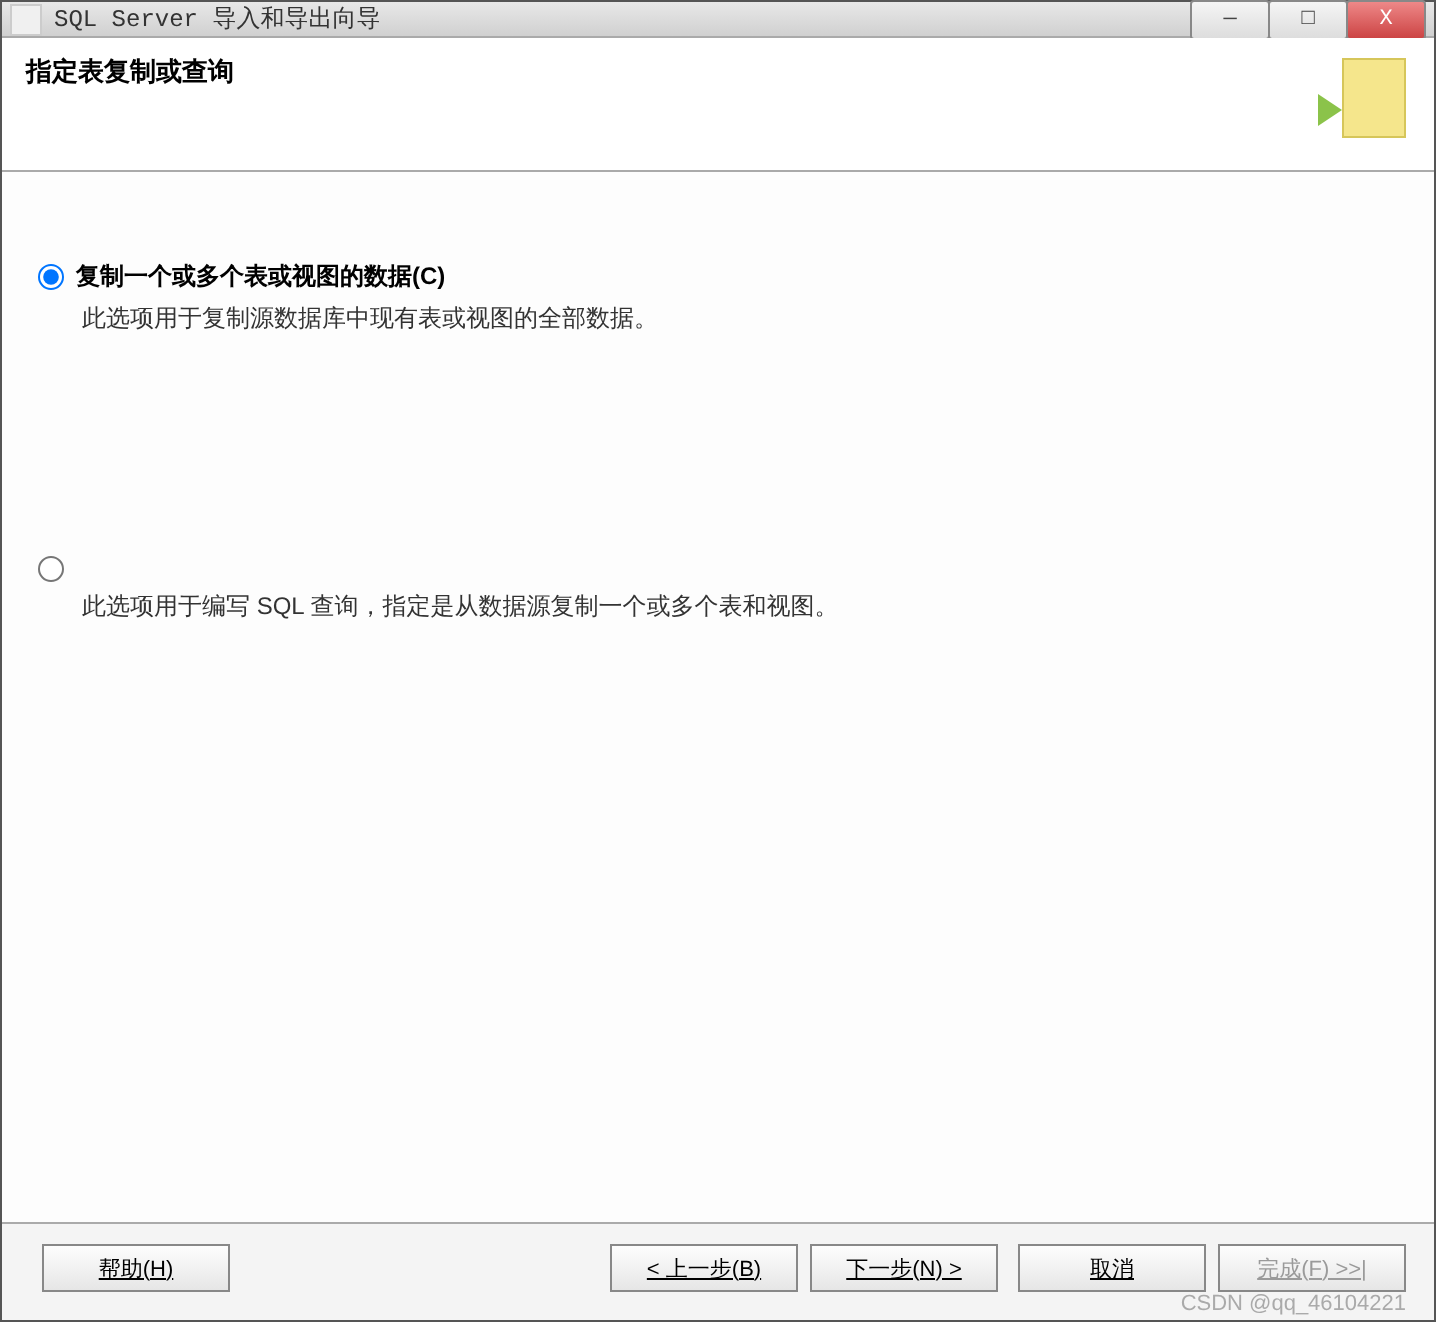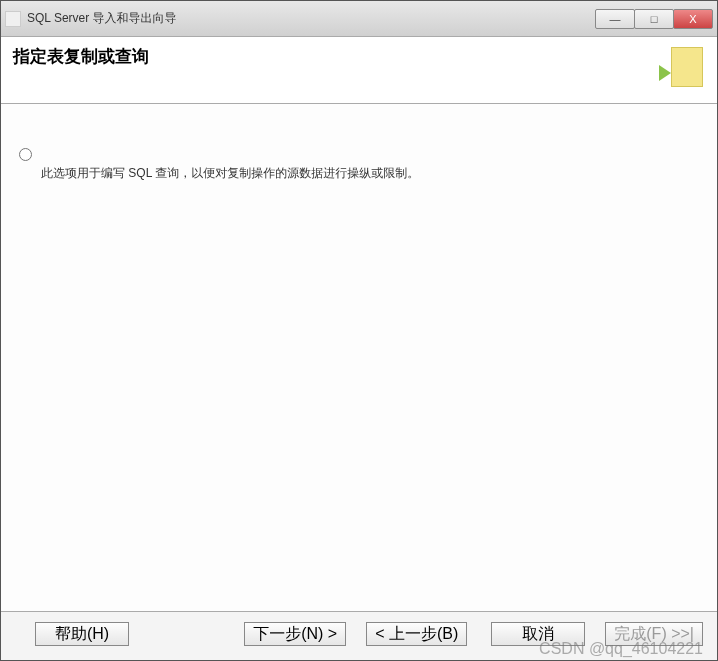--- a/index.html
+++ b/index.html
@@ -13,26 +13,27 @@
     }
     .window {
       width: 718px;
       height: 661px;
       background: #fff;
       border: 1px solid #555;
       display: flex;
       flex-direction: column;
     }
     .titlebar {
-      height: 36px;
+      height: 18px;
       background: linear-gradient(#e8e8e8, #d0d0d0);
       border-bottom: 1px solid #aaa;
       display: flex;
       align-items: center;
       padding: 0 4px;
+      font-family: Liberation Mono, monospace;
     }
     .titlebar .app-icon {
       width: 16px; height: 16px;
       background: #f0f0f0;
       border: 1px solid #ccc;
       margin-right: 6px;
       display: inline-block;
     }
     .titlebar .title {
       flex: 1;
@@ -62,21 +63,21 @@
     .header {
       background: #fff;
       border-bottom: 1px solid #aaa;
       padding: 8px 14px 10px 12px;
       display: flex;
       align-items: flex-start;
     }
     .header-text { flex: 1; }
     .header-title {
       font-weight: bold;
-      font-size: 17px;
+      font-size: 13px;
       margin-bottom: 2px;
     }
     .header-sub {
       margin-left: 22px;
       color: #333;
     }
     .header-icon {
       width: 48px; height: 48px;
       position: relative;
       margin-left: 8px;
@@ -134,36 +135,37 @@
       align-items: center;
       background: #f4f4f4;
       position: relative;
     }
     .footer .spacer { flex: 1; }
     button.wiz {
       min-width: 94px;
       height: 24px;
       background: linear-gradient(#fdfdfd,#e6e6e6);
       border: 1px solid #888;
-      font-size: 16px;
+      font-size: 11px;
       font-family: inherit;
       padding: 0 8px;
-      margin-left: 20px;
+      margin-left: 6px;
       cursor: pointer;
+      text-decoration: underline;
     }
     button.wiz:disabled {
       color: #9a9a9a;
       cursor: default;
     }
     .watermark {
       position: absolute;
       right: 14px;
       bottom: 2px;
       color: rgba(120,120,120,0.6);
-      font-size: 16px;
+      font-size: 11px;
       pointer-events: none;
       text-align: right;
     }
     .nav-divider { width: 4px; }
   </style>
 </head>
 <body>
 
 <div class="window">
 
@@ -183,35 +185,42 @@
     </div>
     <div class="header-icon">
       <div class="shape"></div>
       <div class="arrow"></div>
     </div>
   </div>
 
   <div class="content">
     <div class="content-inner">
 
+      <div class="option-group">
+        <label class="option-row">
+          <input type="radio" name="mode" checked="" style="">
+          <span class="option-label">复制一个或多个表或视图的数据(C)</span>
+        </label>
+        <div class="option-desc">此选项用于复制源数据库中现有表或视图的全部数据。</div>
+      </div>
 
       <div class="option-group">
         <label class="option-row">
           <input type="radio" name="mode" style="">
         </label>
-        <div class="option-desc">此选项用于编写 SQL 查询，以便对复制操作的源数据进行操纵或限制。</div>
+        <div class="option-desc">此选项用于编写 SQL 查询，指定是从数据源复制一个或多个表和视图。</div>
       </div>
 
     </div>
   </div>
 
   <div class="footer">
     <button class="wiz">帮助(H)</button>
     <div class="spacer"></div>
+    <button class="wiz">&lt; 上一步(B)</button>
     <button class="wiz">下一步(N) &gt;</button>
-    <button class="wiz">&lt; 上一步(B)</button>
     <div class="nav-divider"></div>
     <button class="wiz">取消</button>
     <button class="wiz" disabled="">完成(F) &gt;&gt;|</button>
     <div class="watermark">CSDN @qq_46104221</div>
   </div>
 
 </div>
 
 </body></html>

